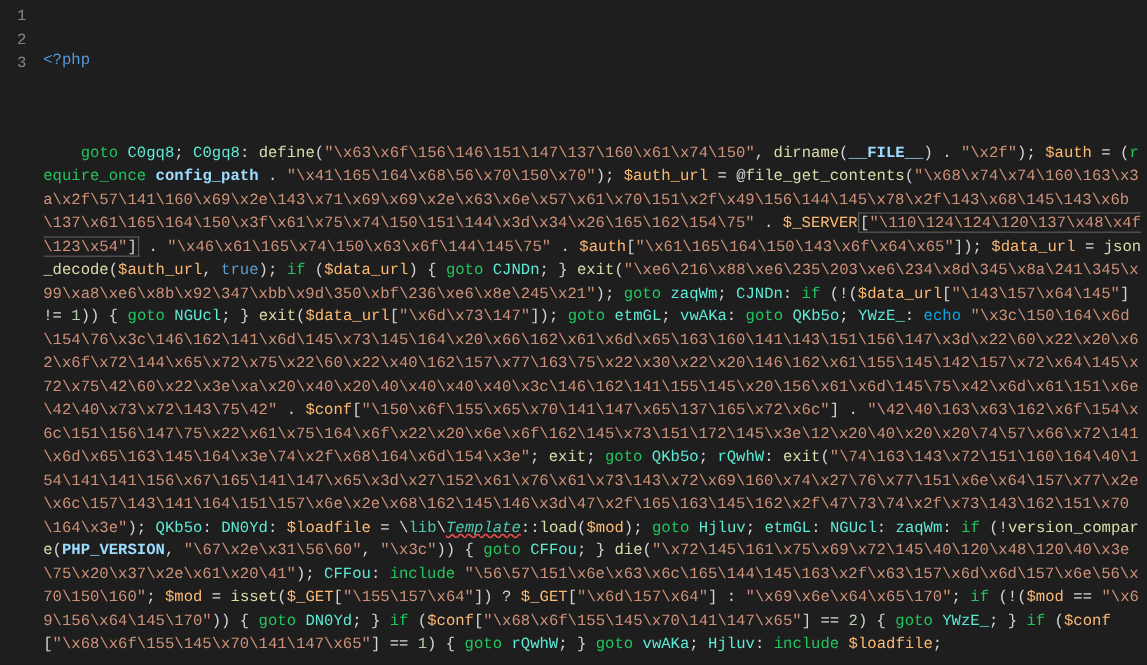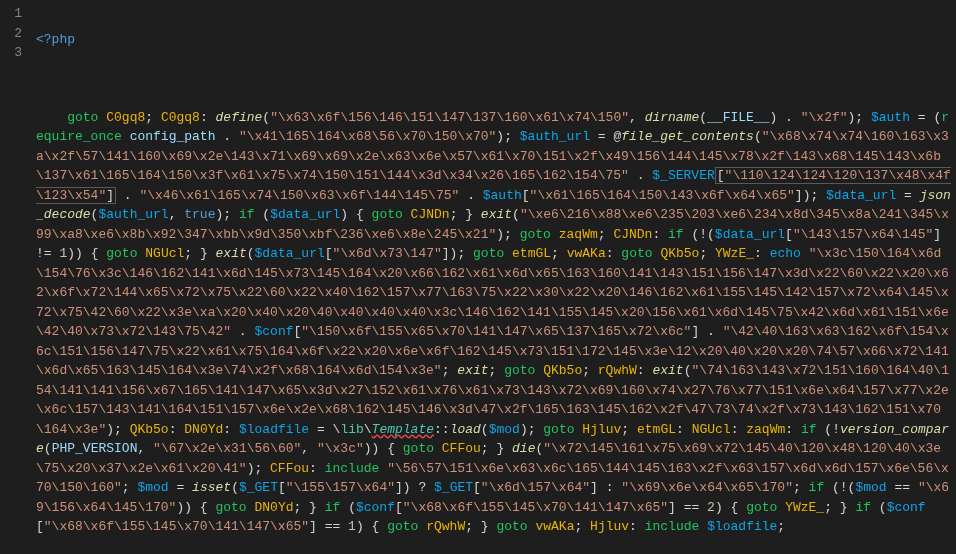--- a/index.html
+++ b/index.html
@@ -20,40 +20,40 @@
     .gutter {
       background: #1e1e1e;
       color: #858585;
       text-align: right;
       padding: 4px 14px 4px 8px;
       user-select: none;
       min-width: 36px;
     }
     .gutter div { height: 19.5px; }
     .code {
-      padding: 10px 0;
+      padding: 20px 0;
       white-space: pre-wrap;
       word-break: break-all;
       flex: 1;
       overflow: hidden;
     }
     .line { min-height: 19.5px; }
     .php-tag { color: #569cd6; }
     .kw { color: #0ea5e9; }
     .ctrl { color: #22c55e; }
     .str { color: #ce9178; }
-    .var { color: #0ea5e9; }
-    .const { color: #9cdcfe; }
-    .func { color: #dcdcaa; font-style: italic; }
+    .var { color: #fdba74; }
+    .const { color: #9cdcfe; font-weight: bold; }
+    .func { color: #dcdcaa; }
     .num { color: #b5cea8; }
     .bool { color: #569cd6; }
     .ns { color: #4ec9b0; }
     .punct { color: #d4d4d4; }
     .op { color: #d4d4d4; }
-    .label { color: #eab308; text-align: right; }
+    .label { color: #5eead4; text-align: right; }
     .box { border: 1px solid #5a5a5a; padding: 0 1px; }
     .wavy-red { text-decoration: underline wavy #f14c4c; text-decoration-skip-ink: none; font-style: italic; }
   </style>
 </head>
 <body>
 
 <div class="editor">
   <div class="gutter">
     <div>1</div>
     <div>2</div>

